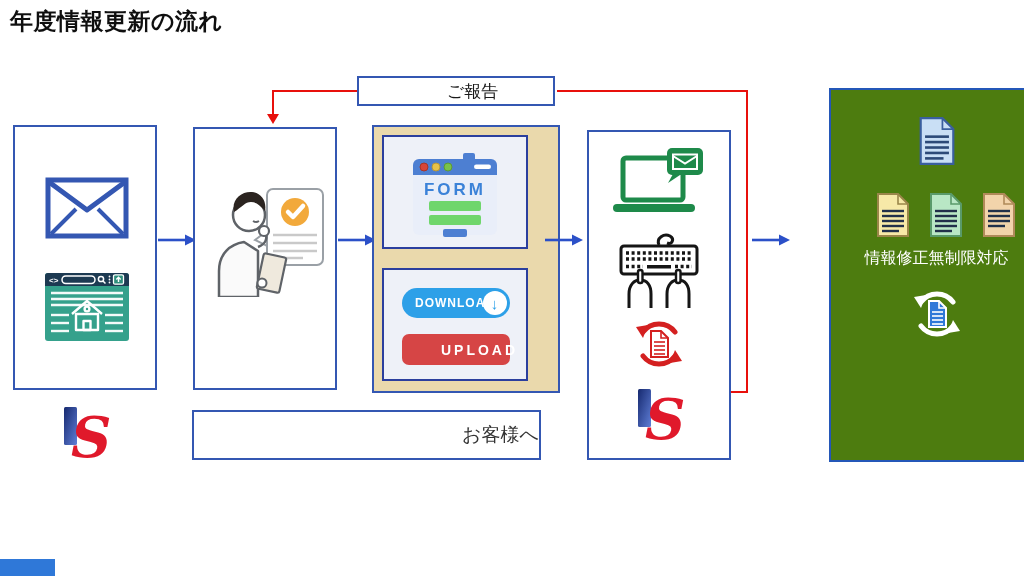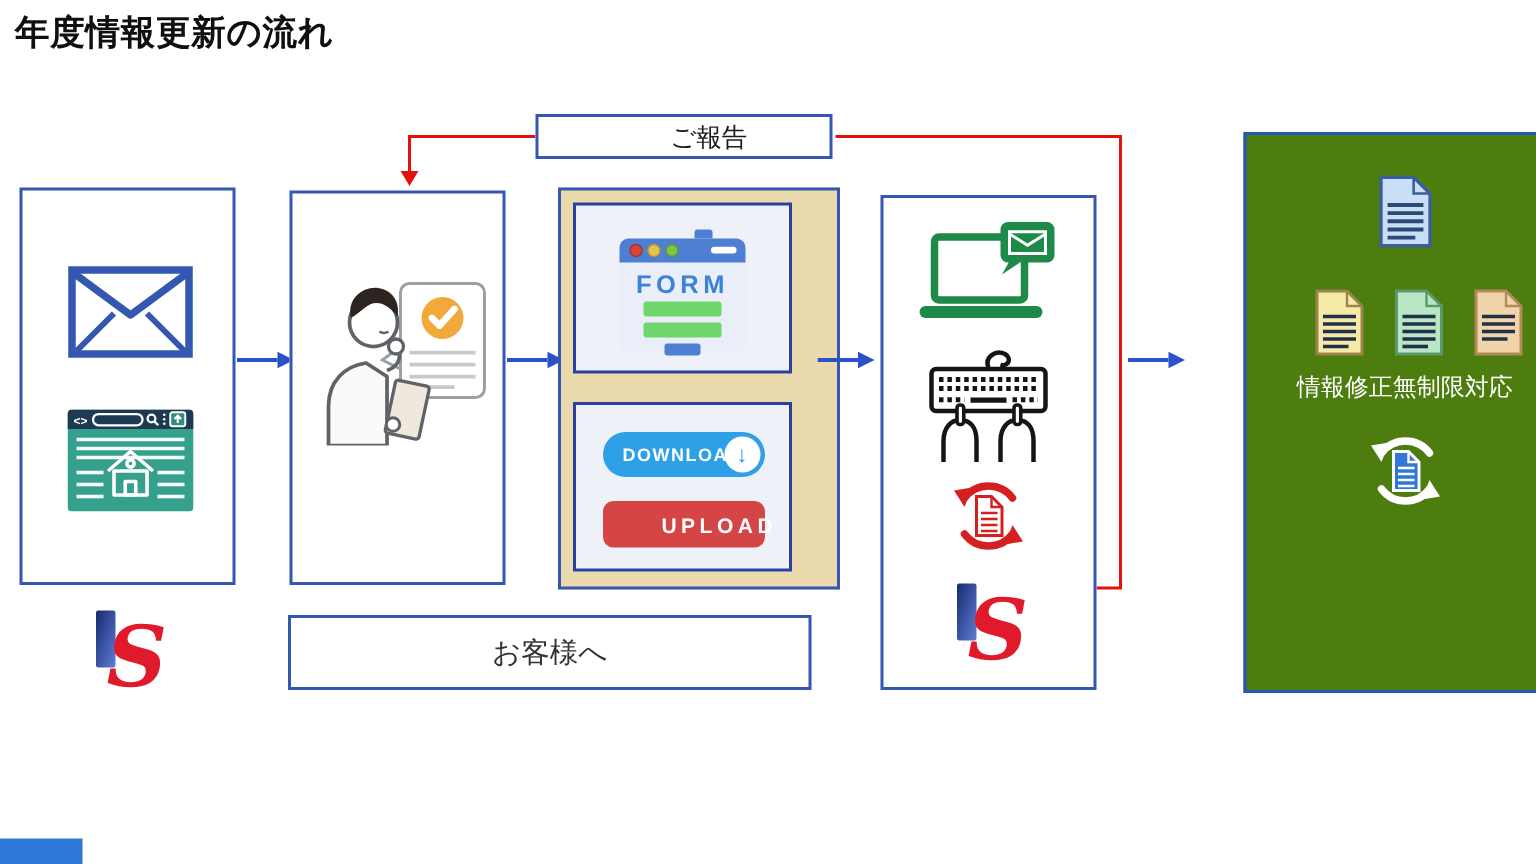--- a/index.html
+++ b/index.html
@@ -41,21 +41,21 @@
     background:#2da0e8; color:#fff; font-size:12px; font-weight:bold; letter-spacing:1px;
     display:flex; align-items:center; padding-left:13px; }
   .dl-circ { position:absolute; right:3px; top:3px; width:24px; height:24px; border-radius:50%;
     background:#fff; color:#2da0e8; font-size:15px; font-weight:bold;
     display:flex; align-items:center; justify-content:center; }
   .ul-btn { position:absolute; left:18px; top:64px; width:108px; height:31px; border-radius:7px;
     background:#d64545; color:#fff; font-size:14px; font-weight:bold; letter-spacing:3px;
     display:flex; align-items:center; justify-content:center;padding-left:47px; }
 
   .customer-box { left:192px; top:410px; width:349px; height:50px; background:#fff;
-    border:2px solid #3457b2; display:flex; align-items:center; justify-content:center;
+    border:2px solid #3457b2; display:flex; align-items:center; justify-content:flex-end;
     font-size:19px; color:#333; z-index:2; }
 
   .barrow { top:233px; z-index:2; }
   .a1 { left:158px; } .a2 { left:338px; } .a3 { left:545px; } .a4 { left:752px; }
 
   .cx { left:50%; transform:translateX(-50%); }
   .panel-label { left:0; width:100%; text-align:center; color:#fff; }
   .pl1 { top:158px; font-size:16px; }
   .pl2 { top:268px; font-size:17px; }
 

